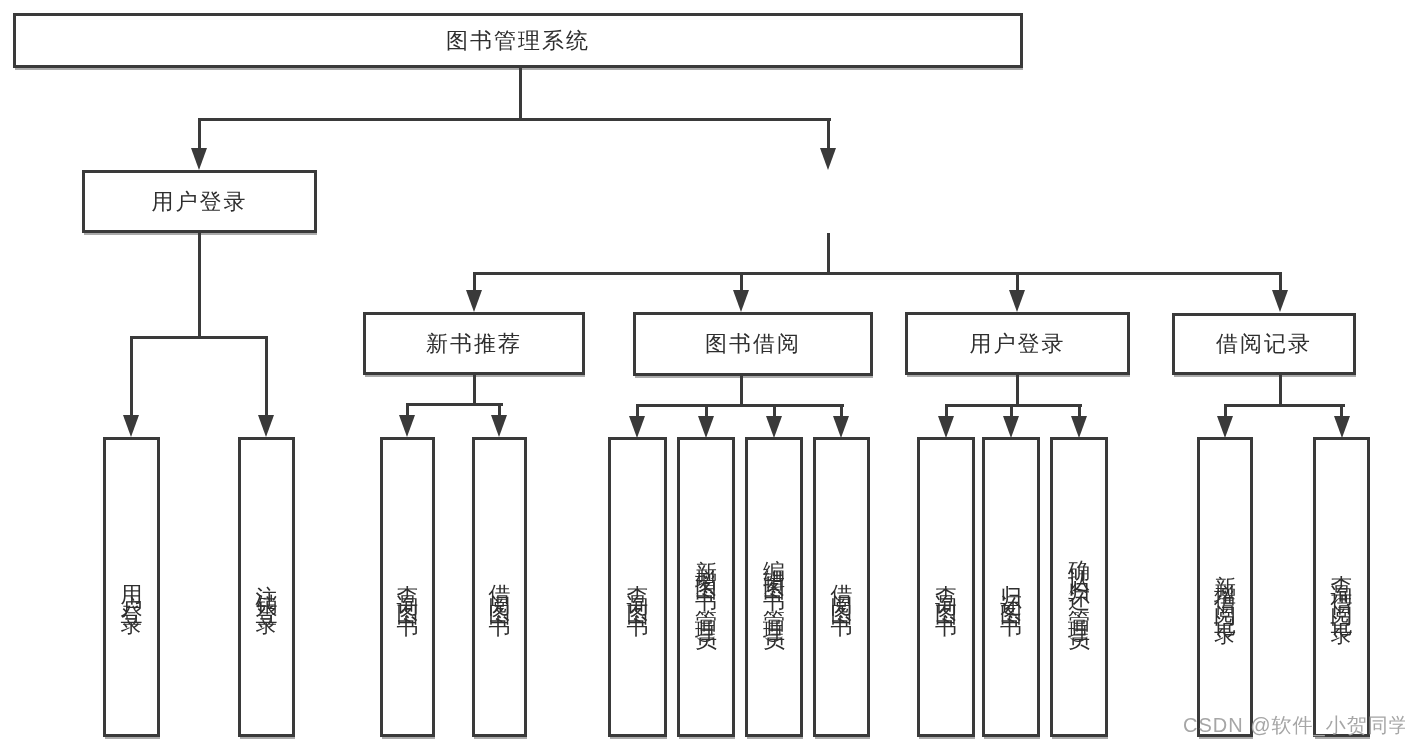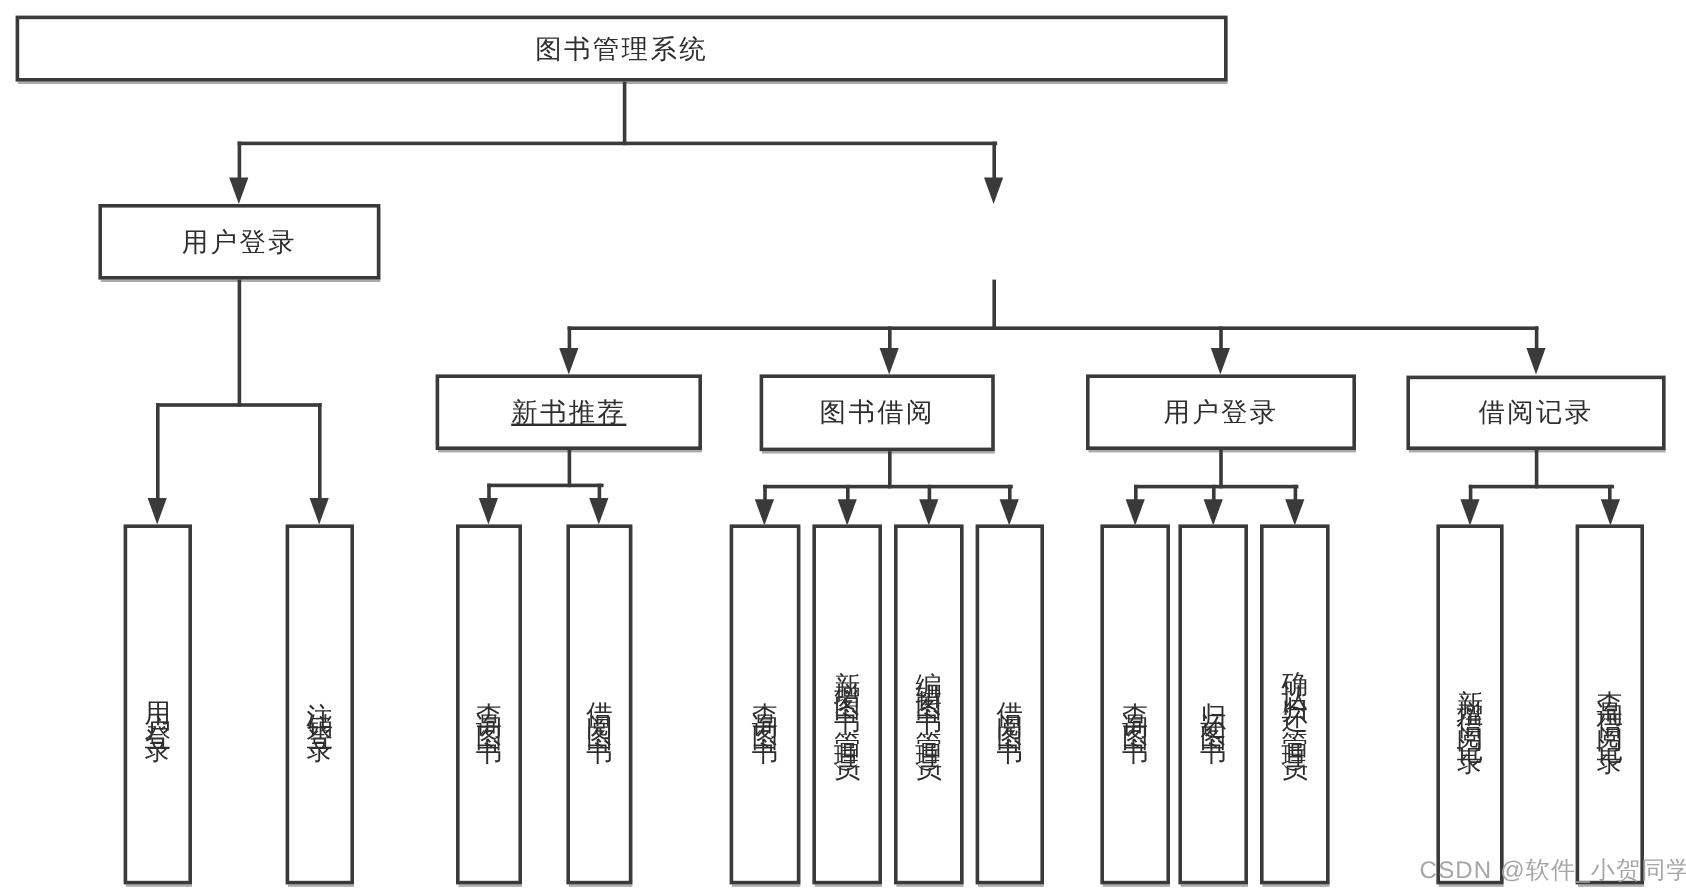--- a/index.html
+++ b/index.html
@@ -84,30 +84,30 @@
   <div class="hline" style="left:473px;top:272px;width:809px;"></div>
   <div class="vline" style="left:473px;top:272px;height:22px;"></div>
   <div class="vline" style="left:740px;top:272px;height:22px;"></div>
   <div class="vline" style="left:1016px;top:272px;height:22px;"></div>
   <div class="vline" style="left:1279px;top:272px;height:22px;"></div>
   <div class="arrow" style="left:466px;top:290px;"></div>
   <div class="arrow" style="left:733px;top:290px;"></div>
   <div class="arrow" style="left:1009px;top:290px;"></div>
   <div class="arrow" style="left:1272px;top:290px;"></div>
 
-  <div class="node" style="left:363px;top:312px;width:222px;height:63px;text-decoration:underline;">
+  <div class="node" style="left:363px;top:312px;width:222px;height:63px;">
     <span>新书推荐</span>
   </div>
-  <div class="node" style="left:633px;top:312px;width:196px;height:64px;">
+  <div class="node" style="left:633px;top:312px;width:240px;height:64px;">
     <span>图书借阅</span>
   </div>
   <div class="node" style="left:905px;top:312px;width:225px;height:63px;">
     <span>用户登录</span>
   </div>
-  <div class="node" style="left:1172px;top:313px;width:216px;height:62px;">
+  <div class="node" style="left:1172px;top:313px;width:184px;height:62px;">
     <span>借阅记录</span>
   </div>
 
   <div class="vline" style="left:473px;top:375px;height:31px;"></div>
   <div class="hline" style="left:406px;top:403px;width:97px;"></div>
   <div class="vline" style="left:406px;top:403px;height:14px;"></div>
   <div class="vline" style="left:498px;top:403px;height:14px;"></div>
   <div class="arrow" style="left:399px;top:415px;"></div>
   <div class="arrow" style="left:491px;top:415px;"></div>
 

